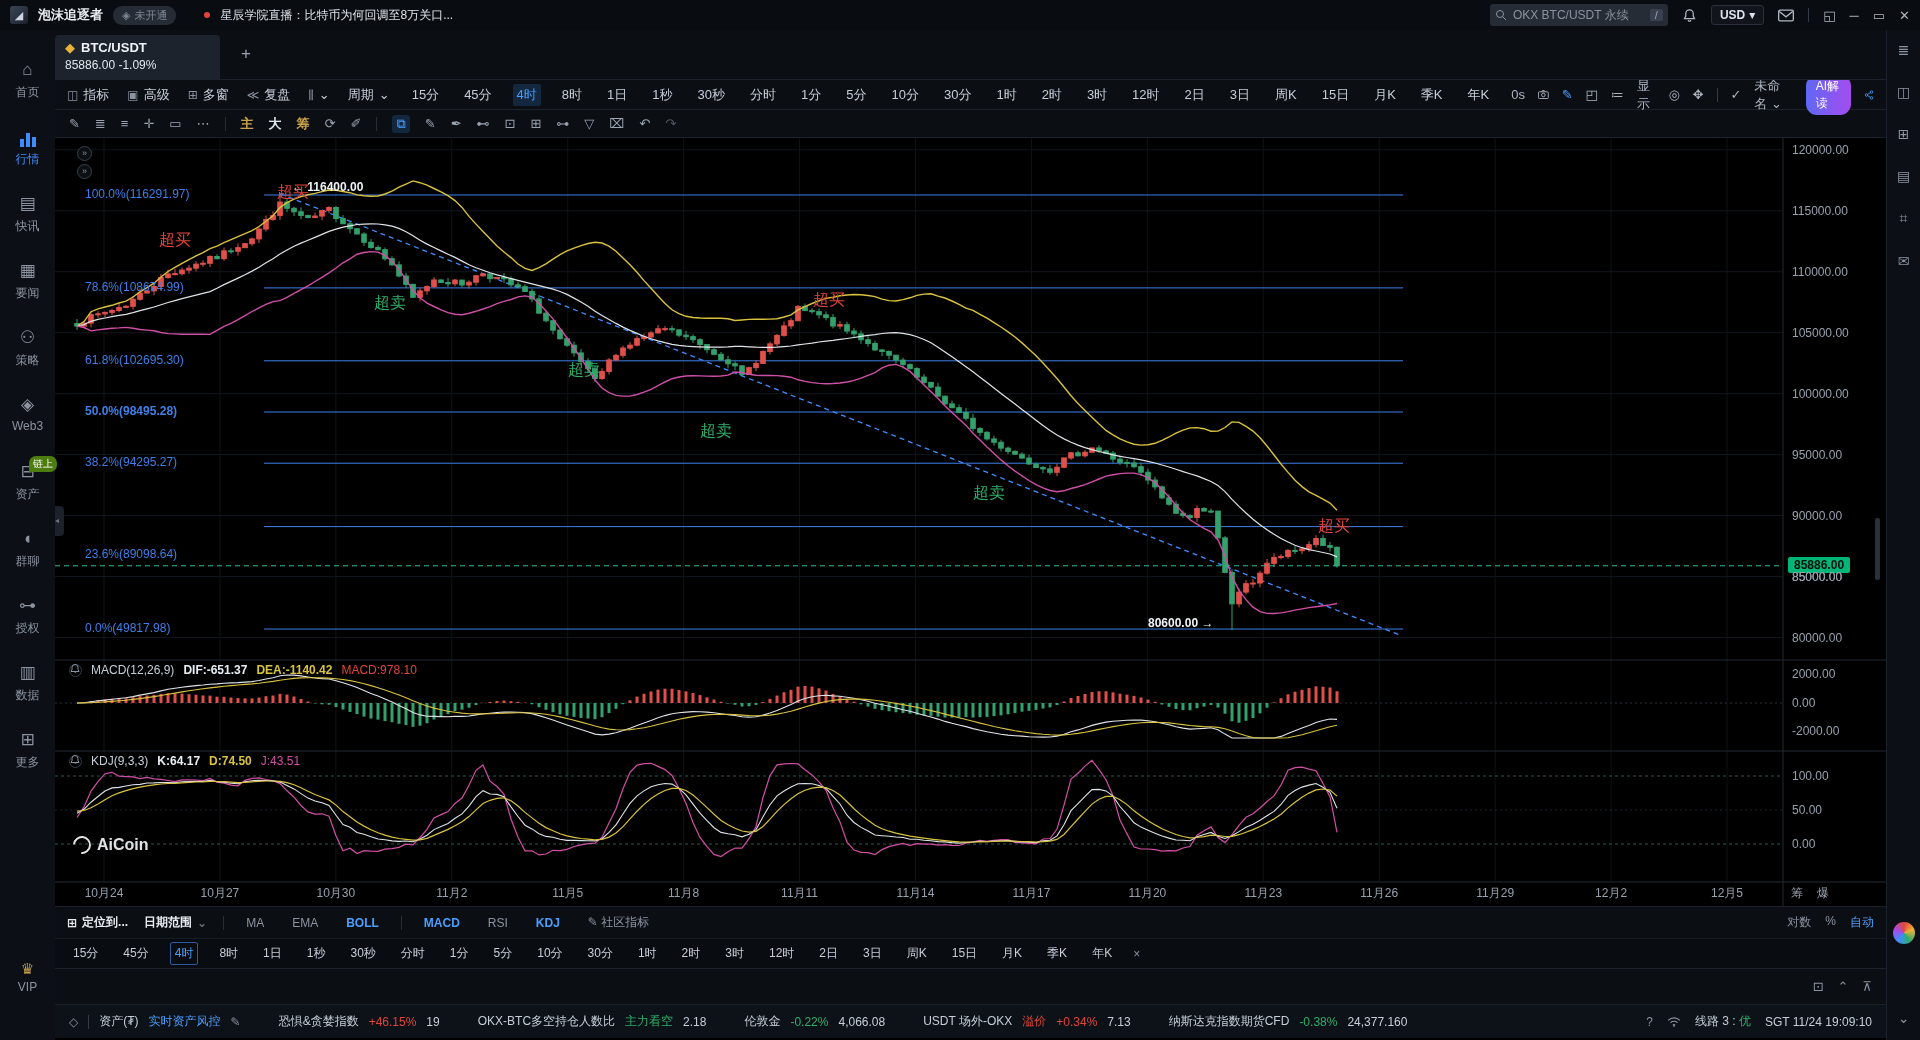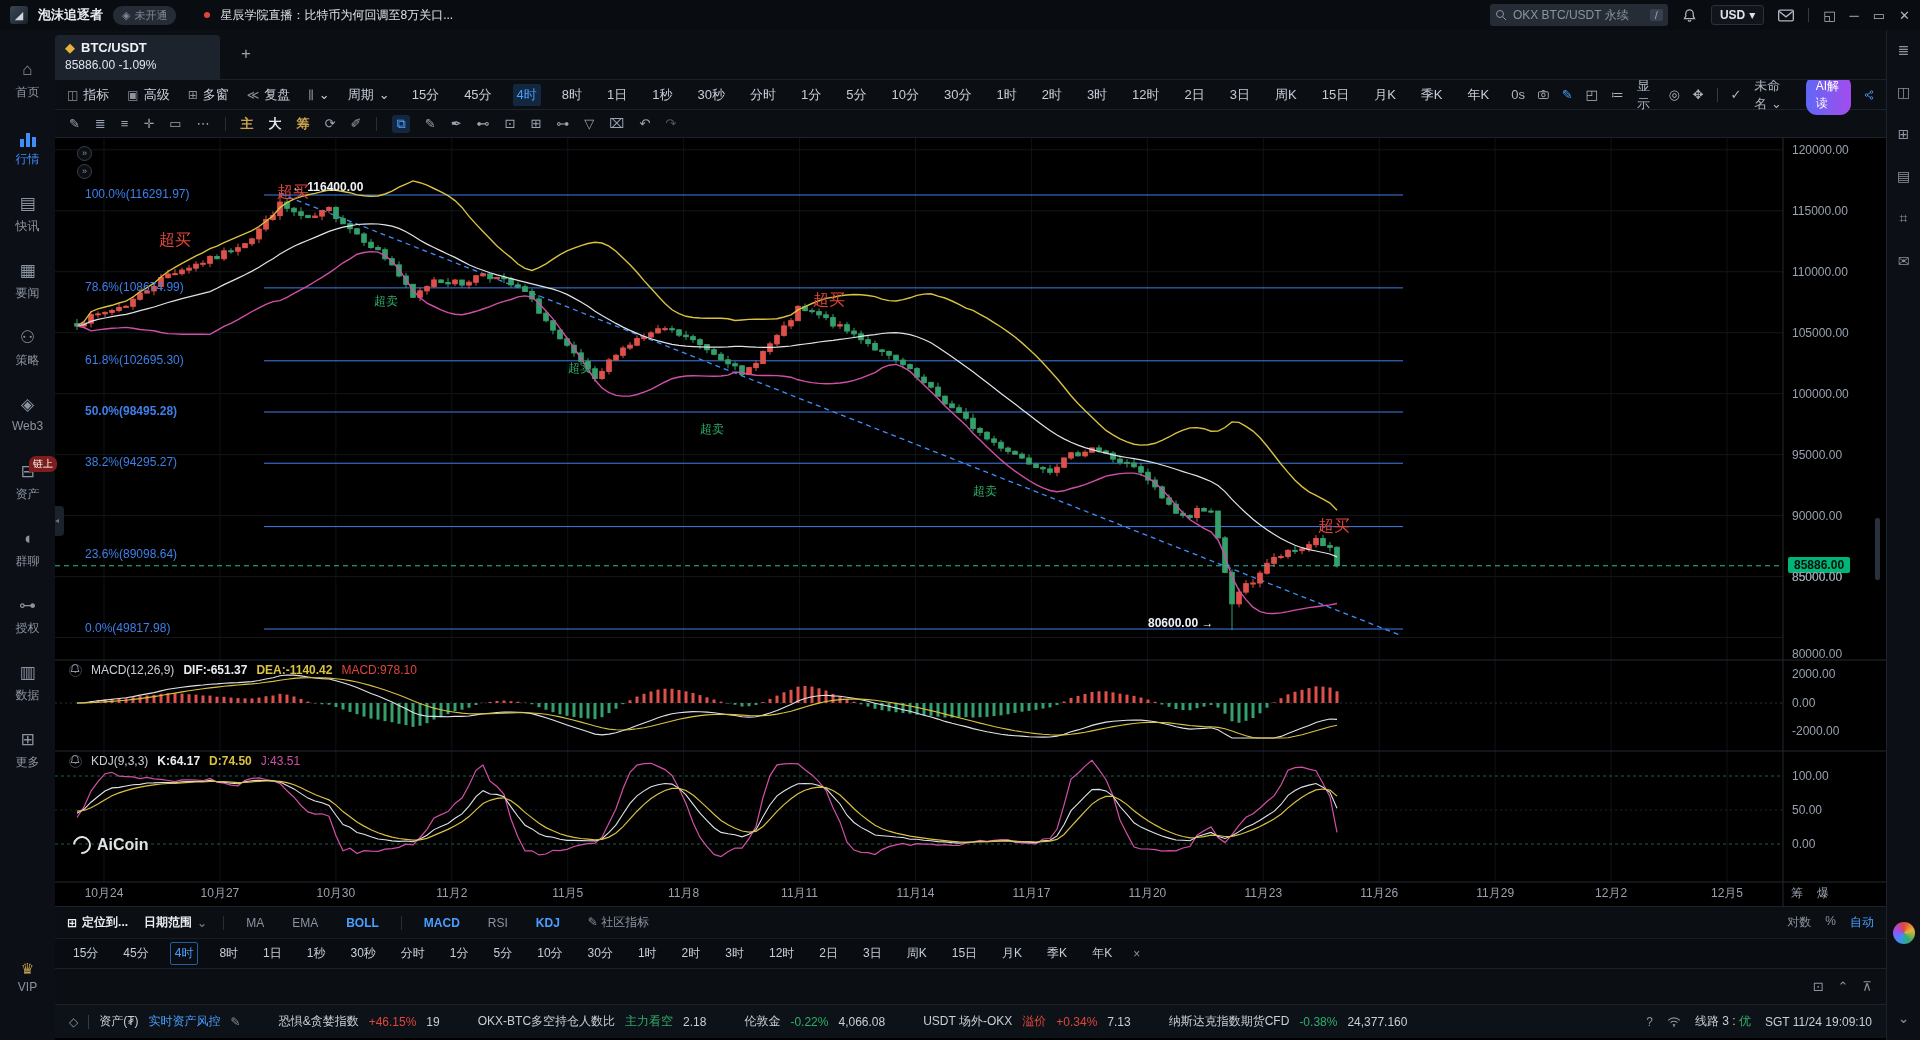--- a/index.html
+++ b/index.html
@@ -24,21 +24,21 @@
     background:#11151b; border:1px solid #2a313c; border-radius:3px; padding:2px 8px; }
   .win-div { width:1px; height:14px; background:#333b46; }
   
   #sidebar { position:absolute; left:0; top:30px; width:55px; height:1010px; background:#0c1016; z-index:20;
     display:flex; flex-direction:column; align-items:center; padding-top:30px; }
   .sb-item { width:55px; height:67px; display:flex; flex-direction:column; align-items:center; gap:4px;
     color:#8b93a0; cursor:pointer; position:relative; }
   .sb-item .ic { font-size:17px; line-height:20px; height:20px; }
   .sb-item .lb { font-size:12px; }
   .sb-item.active { color:#3f8dfd; }
-  .sb-badge { position:absolute; top:-6px; right:-2px; background:#7f1d1d; color:#fff; font-size:10px;
+  .sb-badge { position:absolute; top:-6px; right:-2px; background:#4d7c0f; color:#fff; font-size:10px;
     border-radius:7px 7px 7px 0; padding:1px 4px; }
   .sb-bars { display:flex; align-items:flex-end; gap:2px; height:16px; }
   .sb-bars i { width:4px; background:currentColor; display:block; }
   #sb-vip { margin-top:auto; margin-bottom:46px; display:flex; flex-direction:column; align-items:center;
     gap:2px; color:#8b93a0; }
   #sb-vip .crown { color:#caa24c; font-size:15px; }
   
   #main { position:absolute; left:55px; top:30px; width:1831px; height:1010px; }
   #tabstrip { position:relative; height:50px; background:#0b0f14; border-bottom:1px solid #1c222b; }
   #tab-active { position:absolute; left:0; top:5px; width:165px; height:45px; background:#1d232c;
@@ -65,21 +65,21 @@
   .db-ic.sel { background:#13273f; color:#4a9eff; border-radius:3px; padding:1px 4px; }
   .db-ic.dim { color:#4d5561; }
   .vdiv { width:1px; height:14px; background:#272e38; }
   
   #chart { position:relative; height:768px; background:#000; overflow:hidden; }
   #chart svg { position:absolute; left:0; top:0; }
   .axis-lbl { position:absolute; width:86px; text-align:left; color:#98a1ae; font-size:12px; }
   .fib-lbl { position:absolute; color:#3e7fe8; font-size:12px; text-align:left; width:170px; }
   .ann { position:absolute; color:#eef2f7; font-weight:bold; font-size:12px; }
   .ob { position:absolute; color:#e0453c; font-size:16px; }
-  .os { position:absolute; color:#2fae6a; font-size:12px;text-align:center; }
+  .os { position:absolute; color:#2fae6a; font-size:16px;text-align:center; }
   .pane-hdr { position:absolute; left:14px; display:flex; gap:9px; align-items:center; font-size:12px; color:#c7ced8; }
   .pane-hdr .circ { color:#6a7380; border:1px solid #39414d; border-radius:50%; width:13px; height:13px;
     font-size:9px; line-height:11px; text-align:center; }
   .hdr-w { color:#e8edf3; font-weight:bold; }
   .hdr-y { color:#d8c23f; font-weight:bold; }
   .hdr-r { color:#e0453c; }
   .hdr-m { color:#d24fa6; }
   #price-badge { position:absolute; background:#00b578; color:#06110b; font-weight:bold; font-size:12px;
     padding:1px 6px; border-radius:2px; }
   .date-lbl { position:absolute; top:747px; width:64px; text-align:center; color:#98a1ae; font-size:12px; }
@@ -968,21 +968,21 @@
     <div id="price-badge" style="left: 1733px; top: 418.77px;">85886.00</div>
     <div id="chart-labels">
         <div class="axis-lbl" style="left: 1737px; top: 4.78428px;">120000.00</div>
         <div class="axis-lbl" style="left: 1737px; top: 65.7543px;">115000.00</div>
         <div class="axis-lbl" style="left: 1737px; top: 126.724px;">110000.00</div>
         <div class="axis-lbl" style="left: 1737px; top: 187.694px;">105000.00</div>
         <div class="axis-lbl" style="left: 1737px; top: 248.664px;">100000.00</div>
         <div class="axis-lbl" style="left: 1737px; top: 309.634px;">95000.00</div>
         <div class="axis-lbl" style="left: 1737px; top: 370.604px;">90000.00</div>
         <div class="axis-lbl" style="left: 1737px; top: 431.574px;">85000.00</div>
-        <div class="axis-lbl" style="left: 1737px; top: 492.544px; margin-top: 16px;">80000.00</div>
+        <div class="axis-lbl" style="left: 1737px; top: 492.544px;">80000.00</div>
         <div class="axis-lbl" style="left: 1737px; top: 529px;">2000.00</div>
         <div class="axis-lbl" style="left: 1737px; top: 558px;">0.00</div>
         <div class="axis-lbl" style="left: 1737px; top: 586px;">-2000.00</div>
         <div class="axis-lbl" style="left: 1737px; top: 631px;">100.00</div>
         <div class="axis-lbl" style="left: 1737px; top: 665px;">50.00</div>
         <div class="axis-lbl" style="left: 1737px; top: 699px;">0.00</div>
         <div class="fib-lbl" style="left: 30px; top: 49px;">100.0%(116291.97)</div>
         <div class="fib-lbl" style="left: 30px; top: 141.881px;">78.6%(108674.99)</div>
         <div class="fib-lbl" style="left: 30px; top: 214.798px;">61.8%(102695.30)</div>
         <div class="fib-lbl" style="left: 30px; top: 266.013px; font-weight: bold;">50.0%(98495.28)</div>

